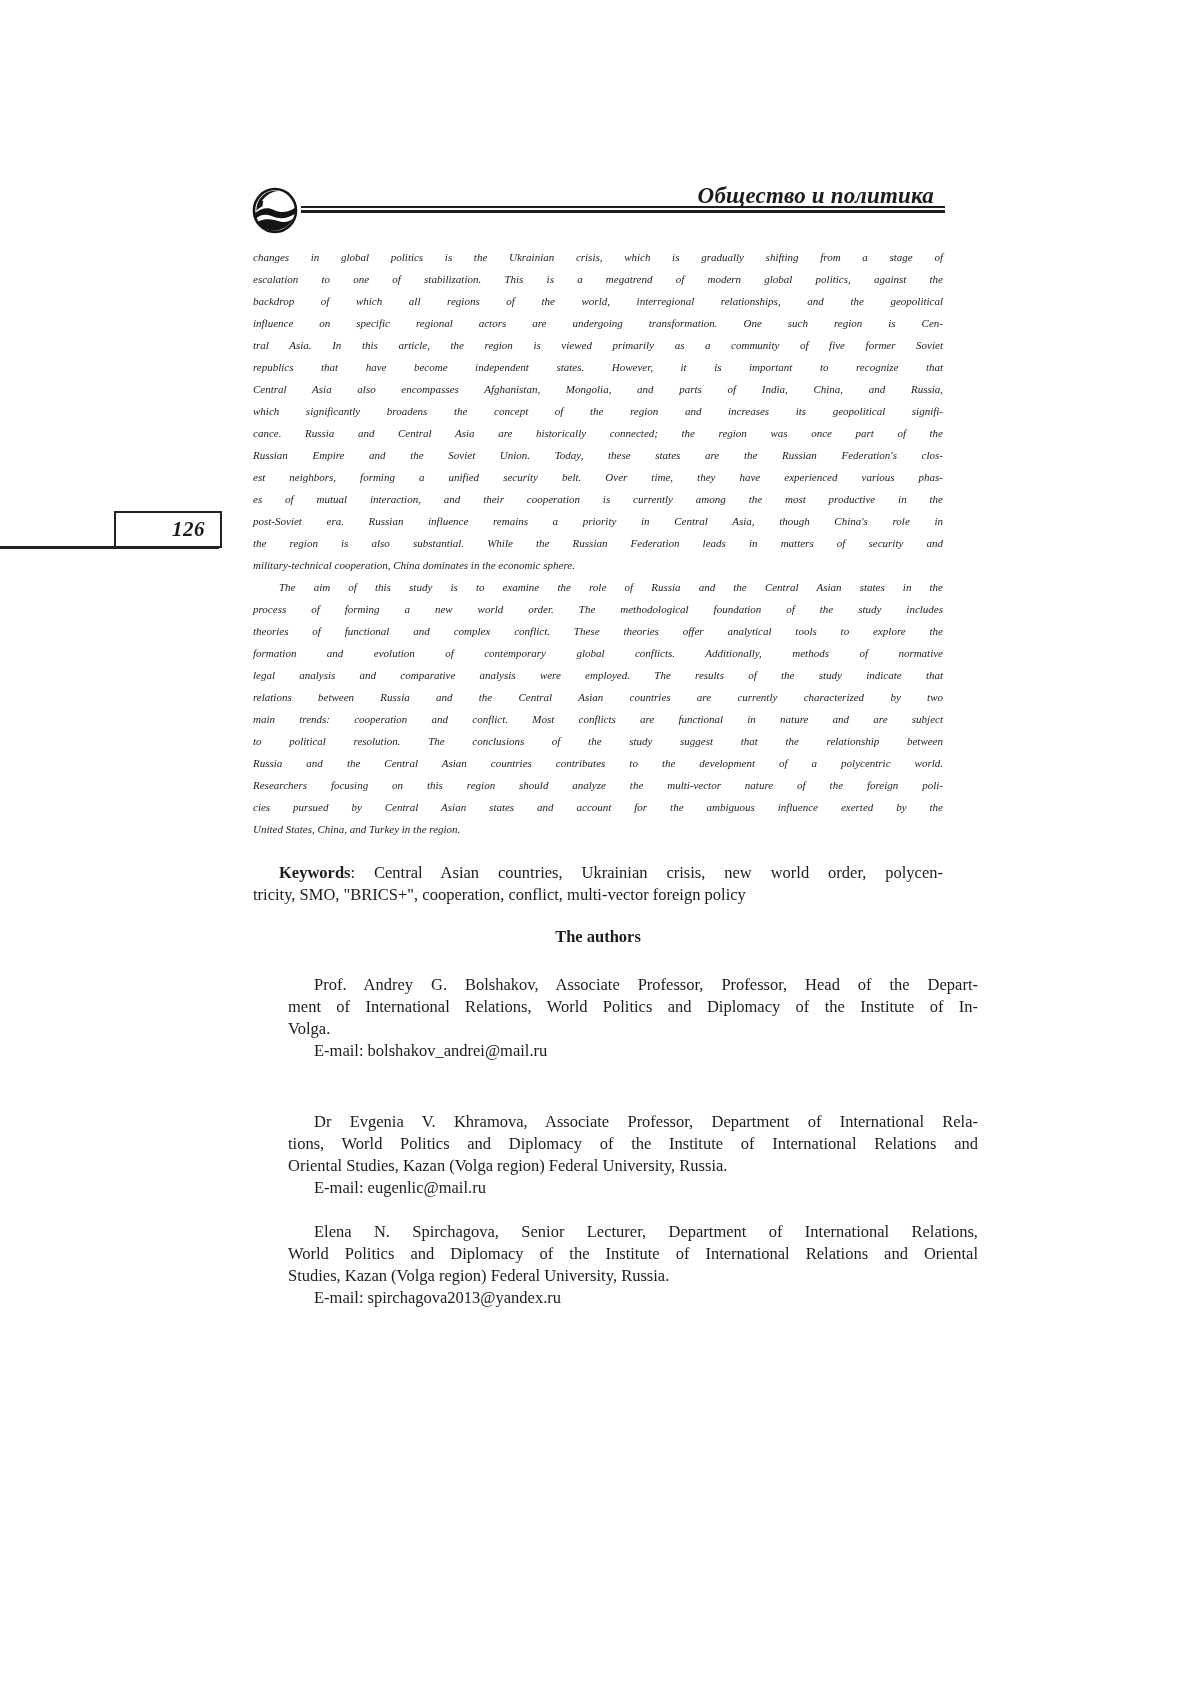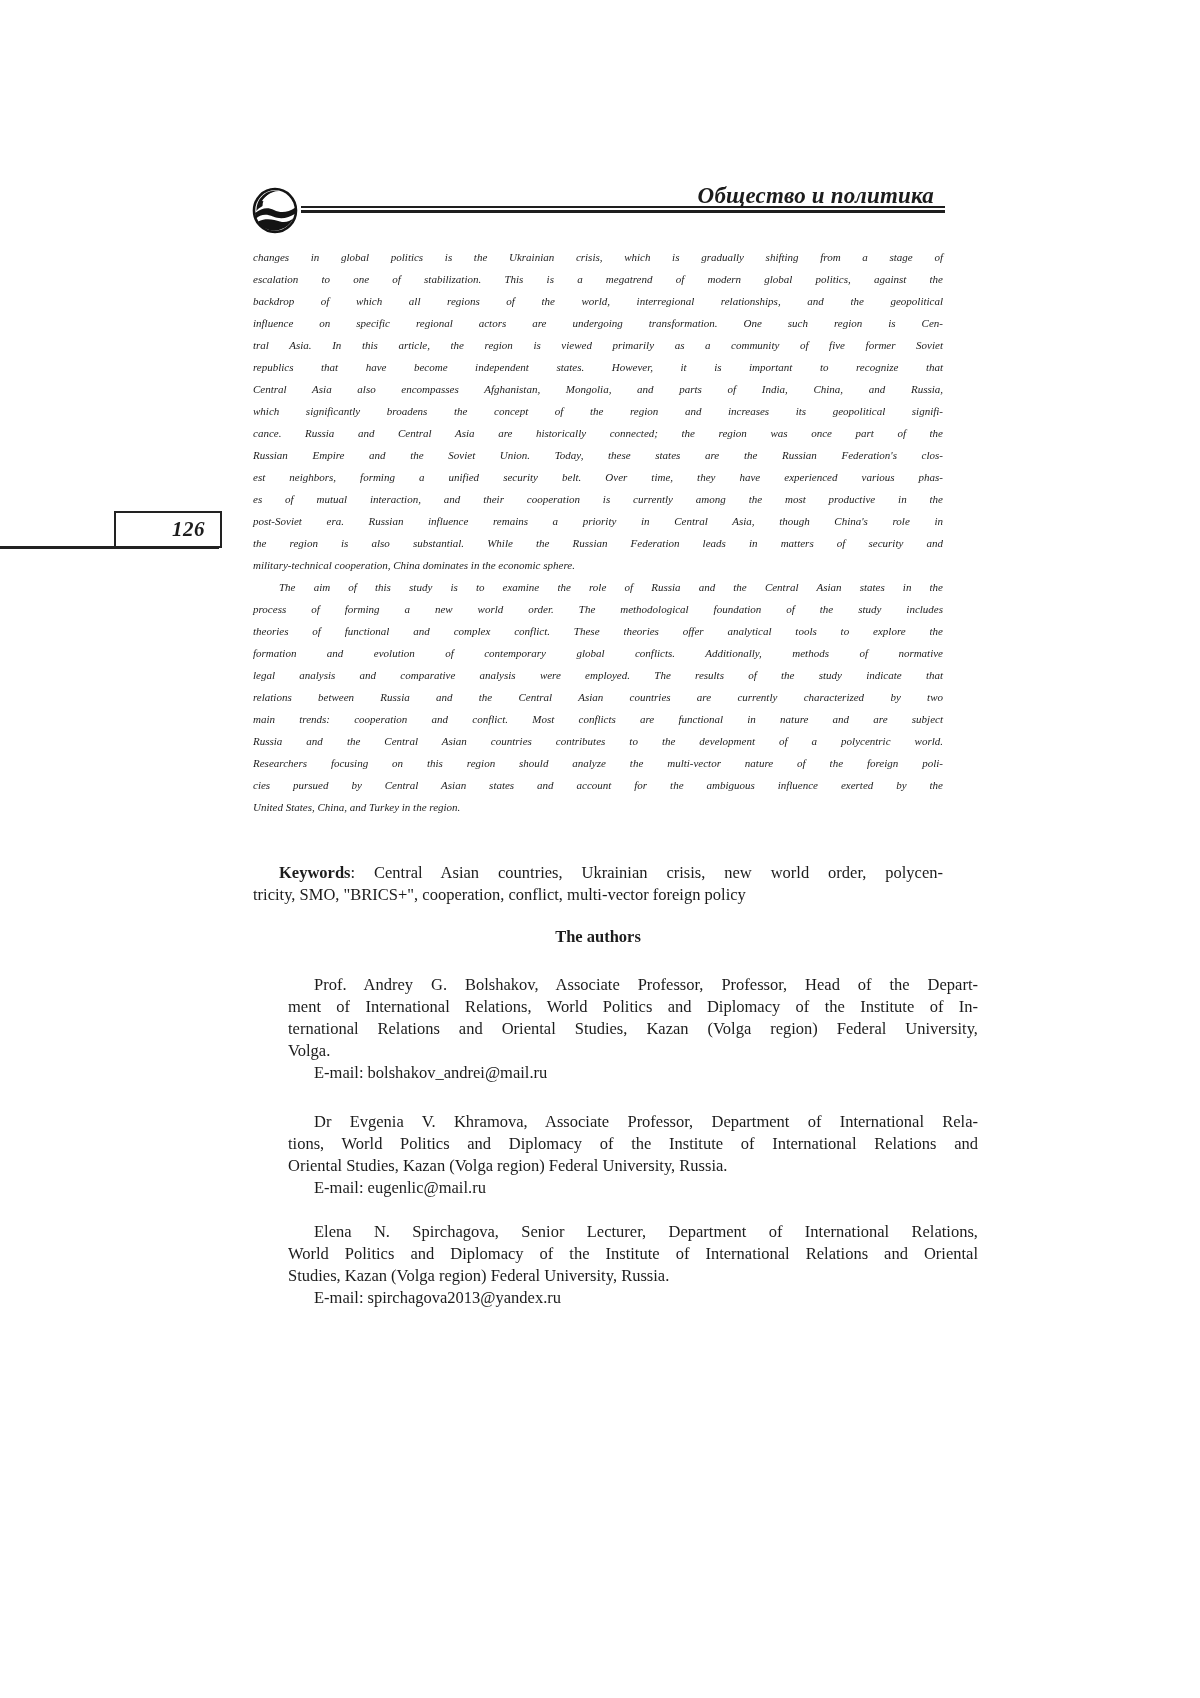--- a/index.html
+++ b/index.html
@@ -93,39 +93,39 @@
         <div class="jline plast">military-technical cooperation, China dominates in the economic sphere.</div>
       </div>
     <div>
         <div class="jline ind">The aim of this study is to examine the role of Russia and the Central Asian states in the</div>
         <div class="jline">process of forming a new world order. The methodological foundation of the study includes</div>
         <div class="jline">theories of functional and complex conflict. These theories offer analytical tools to explore the</div>
         <div class="jline">formation and evolution of contemporary global conflicts. Additionally, methods of normative</div>
         <div class="jline">legal analysis and comparative analysis were employed. The results of the study indicate that</div>
         <div class="jline">relations between Russia and the Central Asian countries are currently characterized by two</div>
         <div class="jline">main trends: cooperation and conflict. Most conflicts are functional in nature and are subject</div>
+        <div class="jline">to political resolution. The conclusions of the study suggest that the relationship between</div>
         <div class="jline">Russia and the Central Asian countries contributes to the development of a polycentric world.</div>
         <div class="jline">Researchers focusing on this region should analyze the multi-vector nature of the foreign poli-</div>
         <div class="jline">cies pursued by Central Asian states and account for the ambiguous influence exerted by the</div>
         <div class="jline plast">United States, China, and Turkey in the region.</div>
       </div>
   </div>
 
   <div class="textcol keywords">
     <div class="jline ind"><span class="b">Keywords</span><span>: Central Asian countries, Ukrainian crisis, new world order, polycen-</span></div>
     <div class="jline plast">tricity, SMO, "BRICS+", cooperation, conflict, multi-vector foreign policy</div>
   </div>
 
   <div class="authors-heading">The authors</div>
 
   <div class="textcol author author-1">
     <div>
         <div class="jline ind">Prof. Andrey G. Bolshakov, Associate Professor, Professor, Head of the Depart-</div>
         <div class="jline">ment of International Relations, World Politics and Diplomacy of the Institute of In-</div>
-        <div class="jline">ternational Relations and Oriental Studies, Kazan (Volga region) Federal University,</div>
         <div class="jline plast">Volga.</div>
       </div>
     <div class="jline ind plast">E-mail: bolshakov_andrei@mail.ru</div>
   </div>
 
   <div class="textcol author author-2">
     <div>
         <div class="jline ind">Dr Evgenia V. Khramova, Associate Professor, Department of International Rela-</div>
         <div class="jline">tions, World Politics and Diplomacy of the Institute of International Relations and</div>
         <div class="jline plast">Oriental Studies, Kazan (Volga region) Federal University, Russia.</div>

